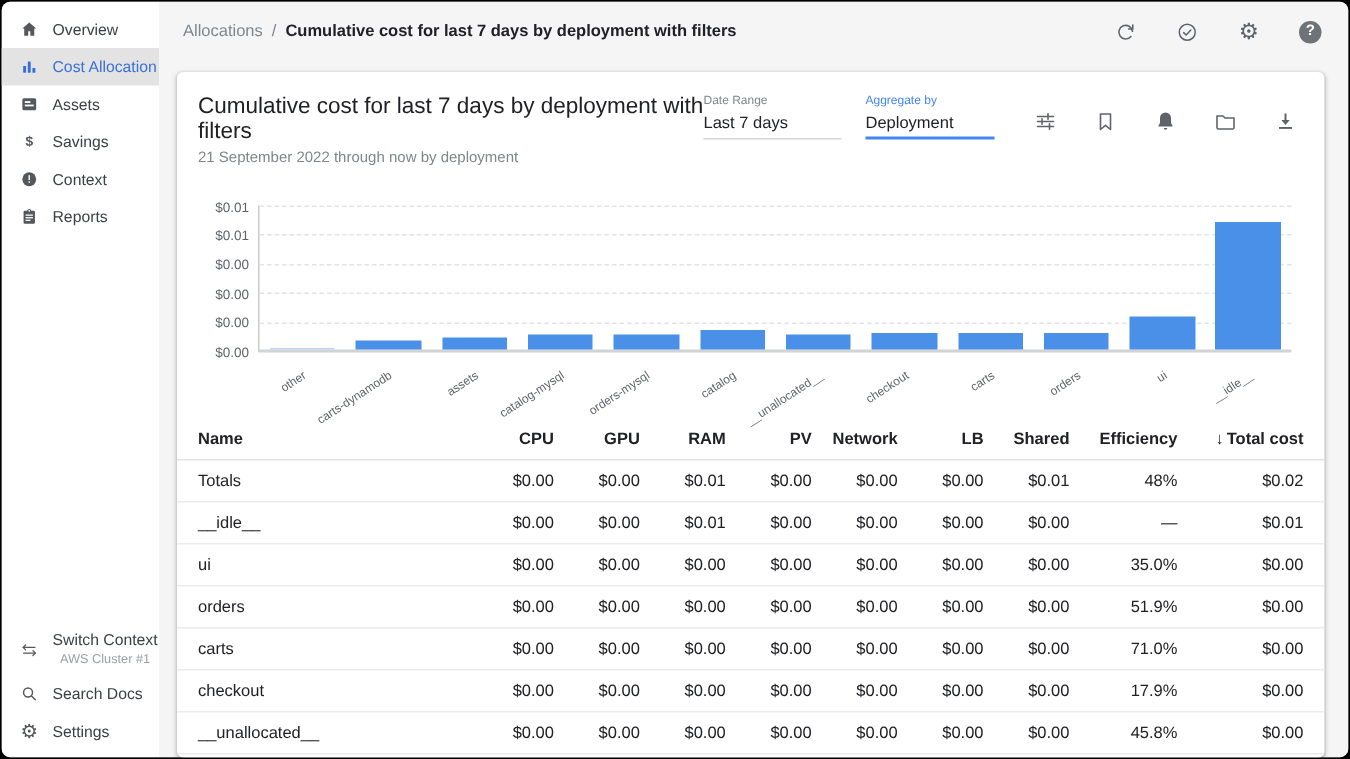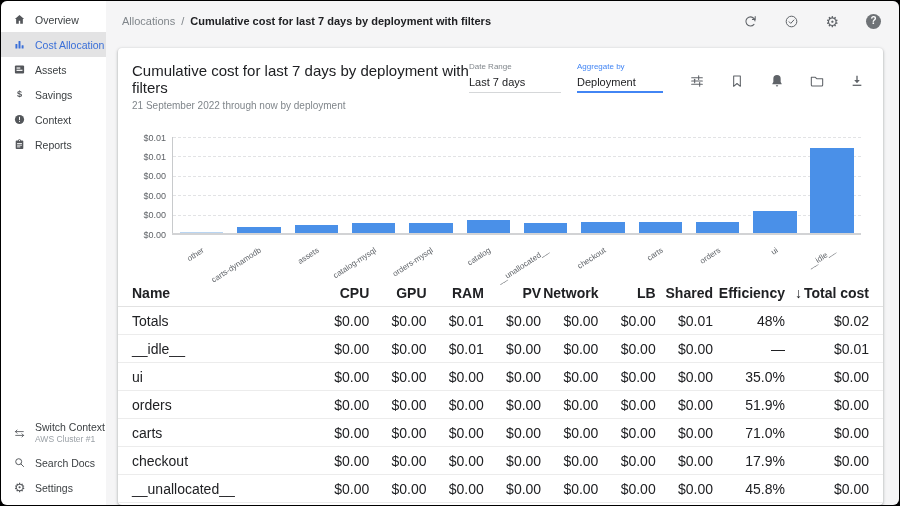--- a/index.html
+++ b/index.html
@@ -26,21 +26,21 @@
     display: flex; flex-direction: column; padding-top: 6px;
   }
   .side-item {
     display: flex; align-items: center; gap: 9px;
     height: 25px; padding-left: 12px;
     font-size: 10.5px; color: #3c4043; cursor: pointer; white-space: nowrap;
   }
   .side-item .icon { color: #54575b; }
   .side-item.active { background: #e3e3e4; color: #3a6fd8; }
   .side-item.active .icon { color: #3a6fd8; }
-  .side-item.two-line { height: 34px; }
+  .side-item.two-line { height: 34px; text-align: center; }
   .labels2 { display: flex; flex-direction: column; line-height: 1.25; }
   .sub { font-size: 8.5px; color: #9aa0a6; }
   .side-footer { margin-top: auto; padding-bottom: 5px; }
 
   .icon { display: inline-flex; align-items: center; justify-content: center; flex-shrink: 0; line-height: 1; }
   .icon svg { width: 100%; height: 100%; display: block; }
   .icon .glyph { font-size: inherit; line-height: 1; }
   .help-badge {
     width: 100%; height: 100%; border-radius: 50%;
     background: #6f7377; color: #fff; font-size: 10px; font-weight: bold;
@@ -90,21 +90,21 @@
     font-size: 8px; color: #5f6368; white-space: nowrap;
   }
 
   
   .table { margin-top: 10px; }
   .trow {
     display: grid;
     grid-template-columns: 180px repeat(7, 1fr) 72px 84px;
     align-items: center; height: 28px; padding: 0 14px;
     border-bottom: 1px solid #ececec;
-    font-size: 14px; color: #202124;
+    font-size: 11px; color: #202124;
   }
   .trow .cell { text-align: right; }
   .trow .cell.name { text-align: left; }
   .trow.theader { font-weight: 700; border-bottom-color: #e2e2e2; }
   .trow.emphasis { font-weight: 400; }
   .trow:not(.theader) { cursor: pointer; }
   .sort-arrow { font-weight: 400; margin-right: 2px; }
 </style>
 </head>
 <body>

